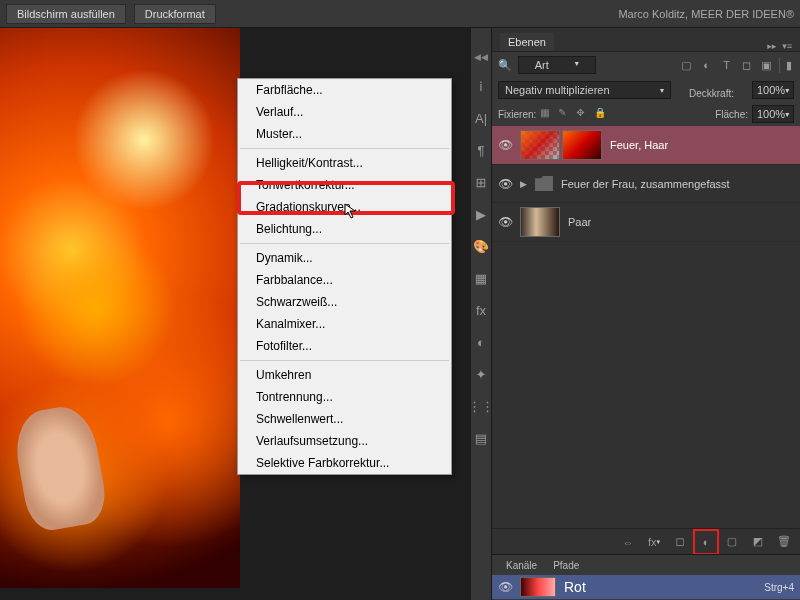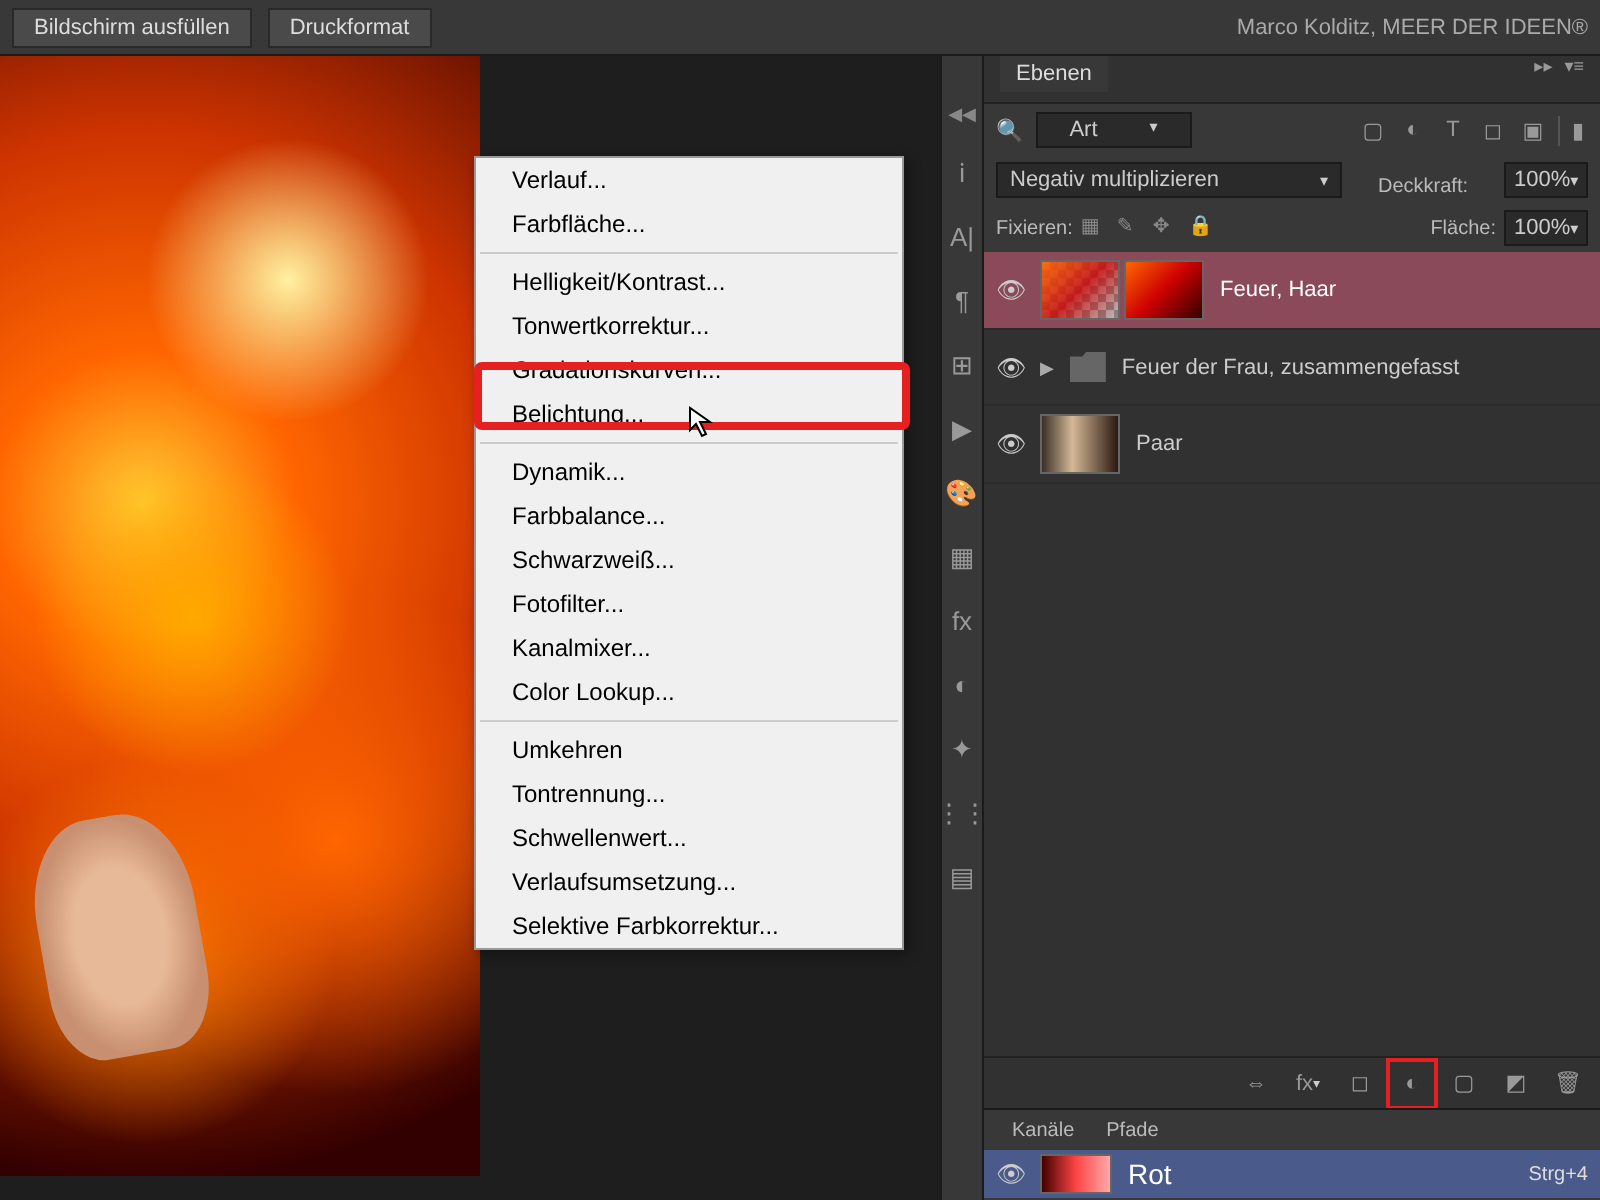--- a/index.html
+++ b/index.html
@@ -17,21 +17,21 @@
   radial-gradient(circle at 70% 70%,#ff6600 0%,transparent 30%),
   radial-gradient(circle at 30% 80%,#ff8800 0%,transparent 20%)}
 .context-menu{position:absolute;left:237px;top:50px;width:215px;background:#f0f0f0;border:1px solid #999;box-shadow:2px 2px 6px rgba(0,0,0,.4);z-index:50}
 .context-menu .item{padding:4px 18px;color:#000;font-size:12px;cursor:pointer}
 .context-menu .sep{height:1px;background:#ccc;margin:3px 2px}
 .highlight-box{position:absolute;left:237px;top:153px;width:218px;height:34px;border:4px solid #e62020;z-index:60;pointer-events:none;border-radius:4px}
 .cursor{position:absolute;left:344px;top:175px;z-index:70;width:16px;height:16px}
 .vtabs{width:22px;background:#383838;display:flex;flex-direction:column;align-items:center;padding-top:24px;gap:16px;border-left:1px solid #1a1a1a;border-right:1px solid #1a1a1a}
 .vtab-ico{width:16px;height:16px;color:#999;display:flex;align-items:center;justify-content:center;font-size:13px}
 .right{flex:1;background:#383838;display:flex;flex-direction:column}
-.panel-head{height:24px;background:#313131;display:flex;align-items:flex-start;padding:0 8px;border-bottom:1px solid #222}
+.panel-head{height:24px;background:#313131;display:flex;align-items:flex-end;padding:0 8px;border-bottom:1px solid #222}
 .panel-head .tab{padding:3px 8px;font-size:11px;color:#ddd}
 .panel-head .tab.active{background:#383838}
 .collapse{margin-left:auto;font-size:9px;color:#999}
 .search-row{display:flex;align-items:center;padding:4px 6px;gap:6px}
 .search-row .search{background:#2a2a2a;border:1px solid #1a1a1a;padding:2px 16px;width:78px;color:#ccc;font-size:10px}
 .icon-strip{display:flex;gap:5px;margin-left:auto}
 .icon-strip .ic{width:15px;height:15px;display:flex;align-items:center;justify-content:center;color:#999;font-size:11px}
 .blend-row{display:flex;align-items:flex-end;padding:3px 6px;gap:18px}
 .dropdown{background:#2a2a2a;border:1px solid #1a1a1a;padding:2px 6px;font-size:10px;display:flex;align-items:center;gap:6px;flex:1}
 .dropdown .arr{margin-left:auto;font-size:8px}
@@ -71,34 +71,34 @@
   <div class="credit">Marco Kolditz, MEER DER IDEEN®</div>
 </div>
 
 <div class="main">
   <div class="canvas">
     <div class="artwork">
       <div class="flames"></div>
       <div class="hand"></div>
     </div>
     <div class="context-menu" id="ctx">
+        <div class="item">Farbfläche...</div>
         <div class="item">Verlauf...</div>
-        <div class="item">Farbfläche...</div>
+        <div class="item">Muster...</div>
         <div class="sep"></div>
         <div class="item">Helligkeit/Kontrast...</div>
         <div class="item">Tonwertkorrektur...</div>
         <div class="item">Gradationskurven...</div>
         <div class="item">Belichtung...</div>
         <div class="sep"></div>
         <div class="item">Dynamik...</div>
         <div class="item">Farbbalance...</div>
         <div class="item">Schwarzweiß...</div>
+        <div class="item">Kanalmixer...</div>
         <div class="item">Fotofilter...</div>
-        <div class="item">Kanalmixer...</div>
-        <div class="item">Color Lookup...</div>
         <div class="sep"></div>
         <div class="item">Umkehren</div>
         <div class="item">Tontrennung...</div>
         <div class="item">Schwellenwert...</div>
         <div class="item">Verlaufsumsetzung...</div>
         <div class="item">Selektive Farbkorrektur...</div>
       </div>
     <div class="highlight-box"></div>
     <svg class="cursor" viewBox="0 0 16 16">
         <path d="M1 1 L1 12 L4 9 L7 15 L9 14 L6 8 L11 8 Z" fill="#fff" stroke="#000" stroke-width="1"></path>

